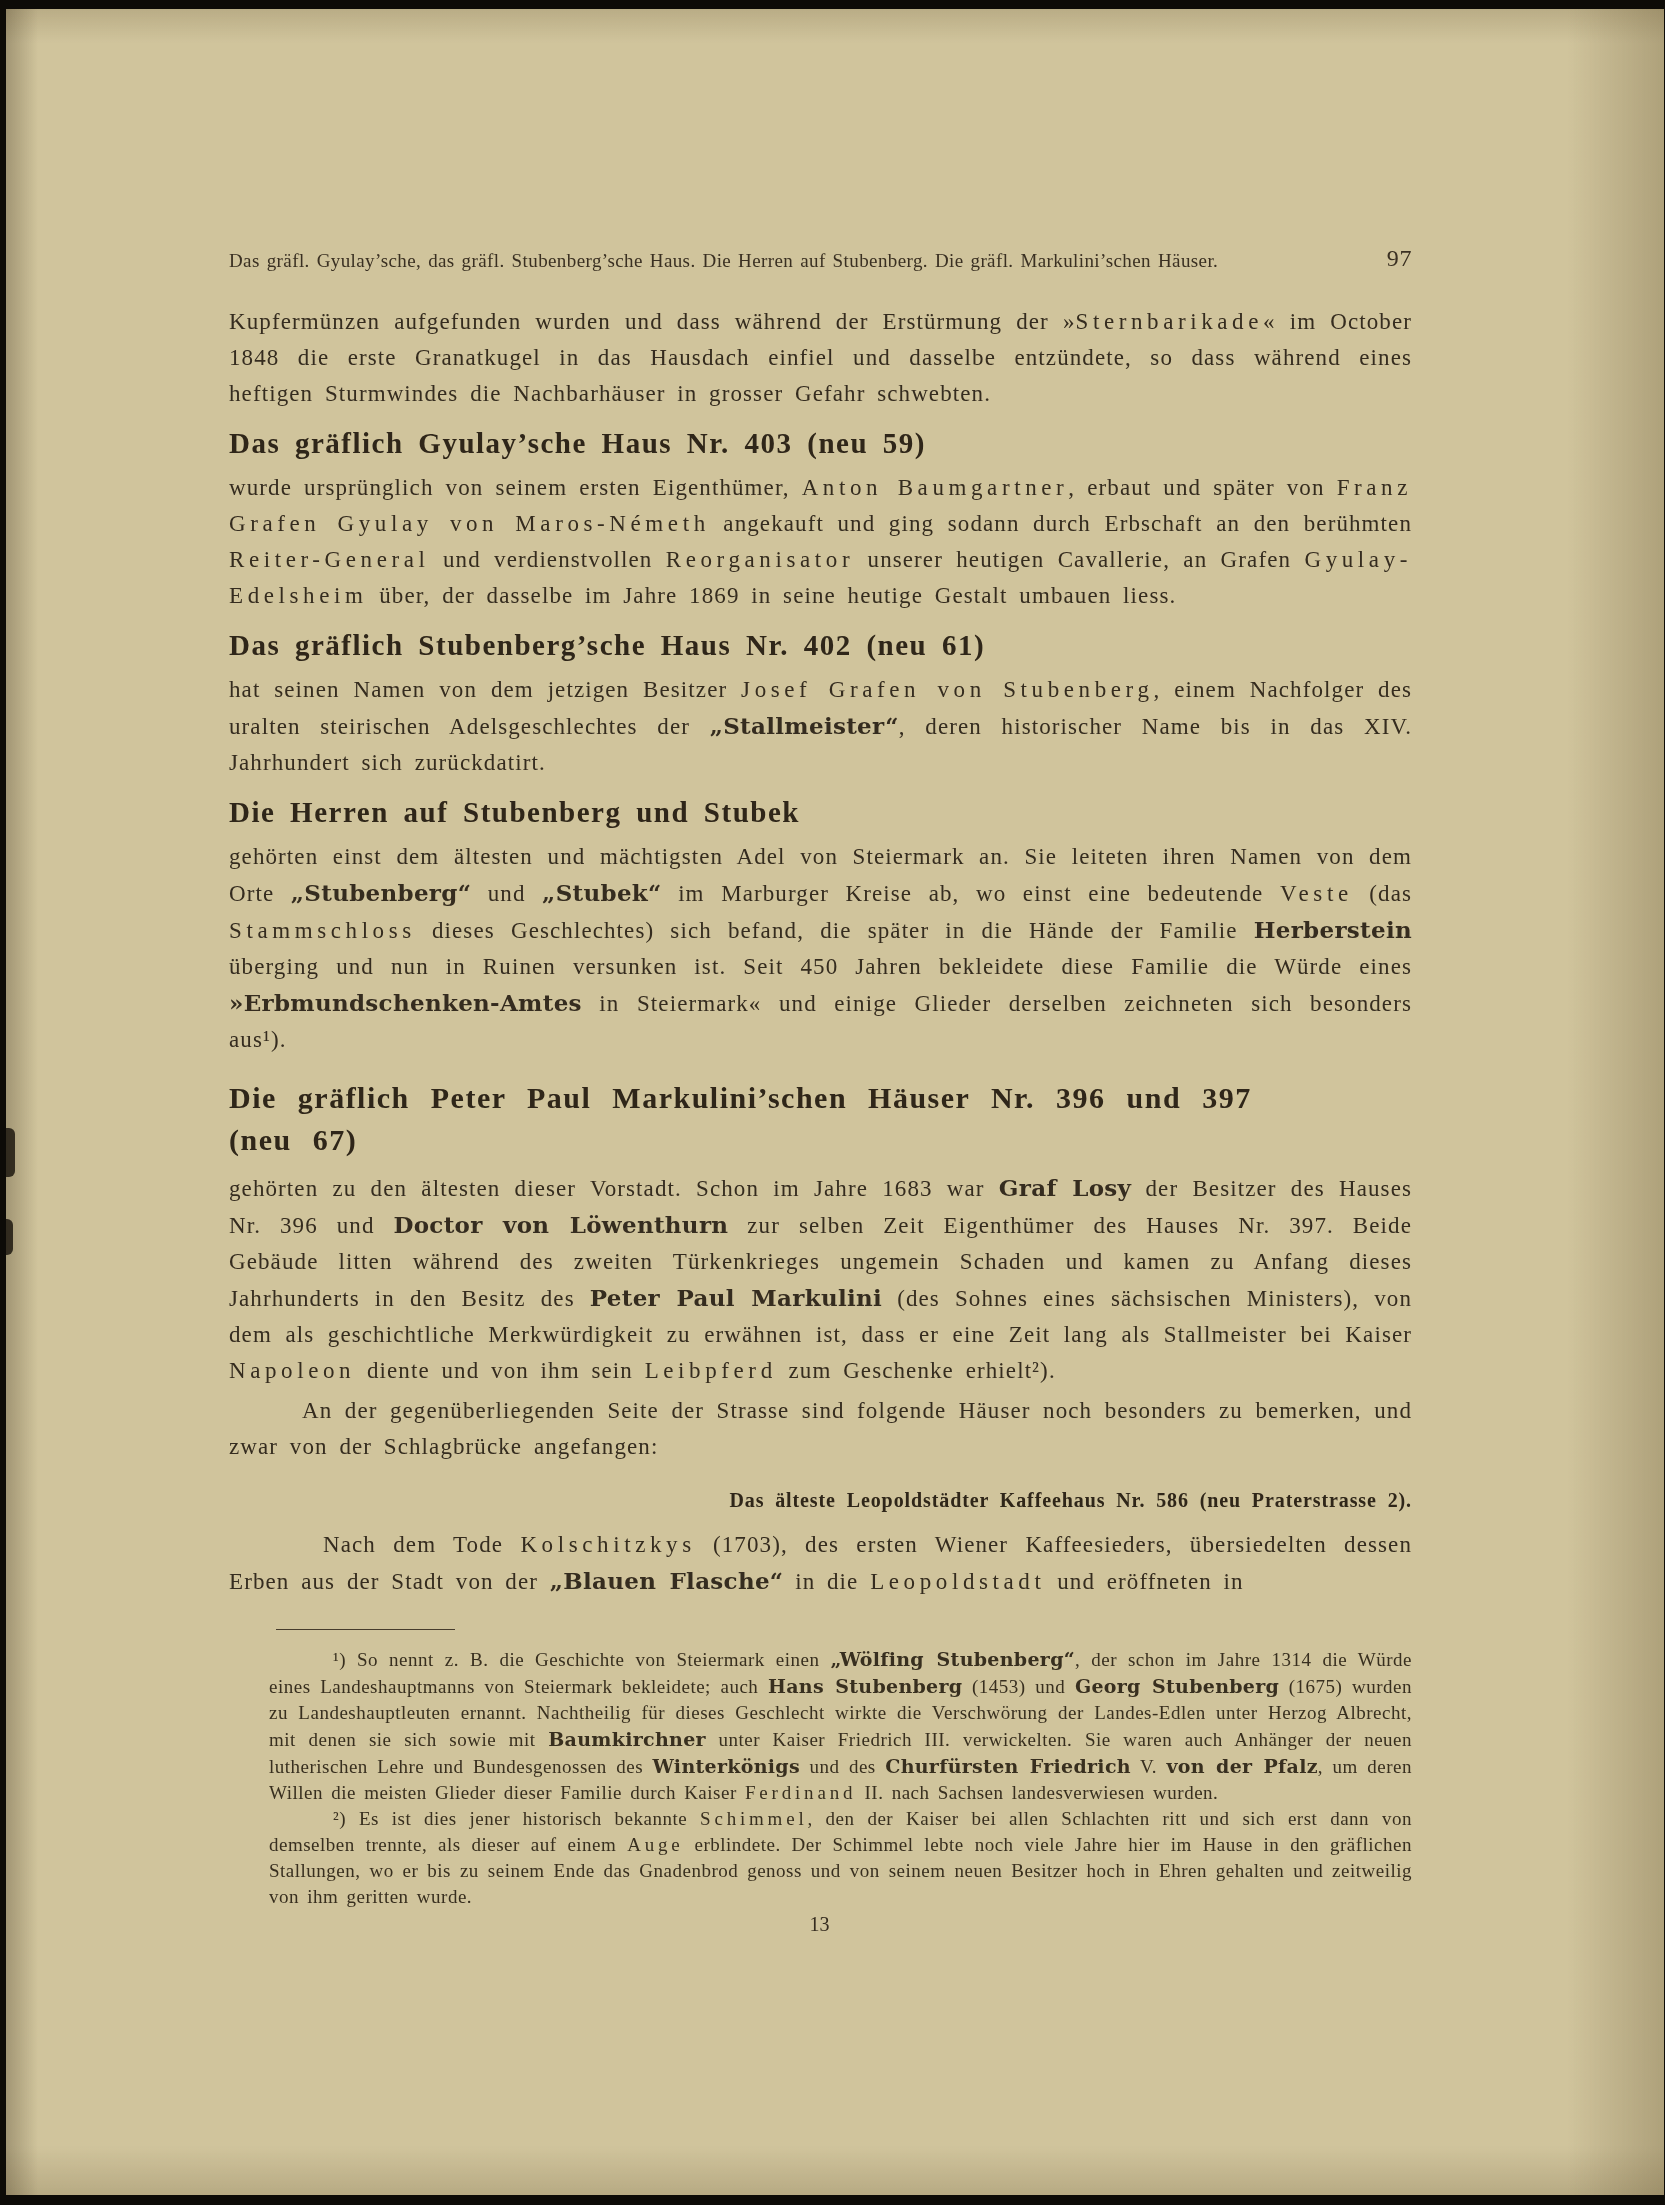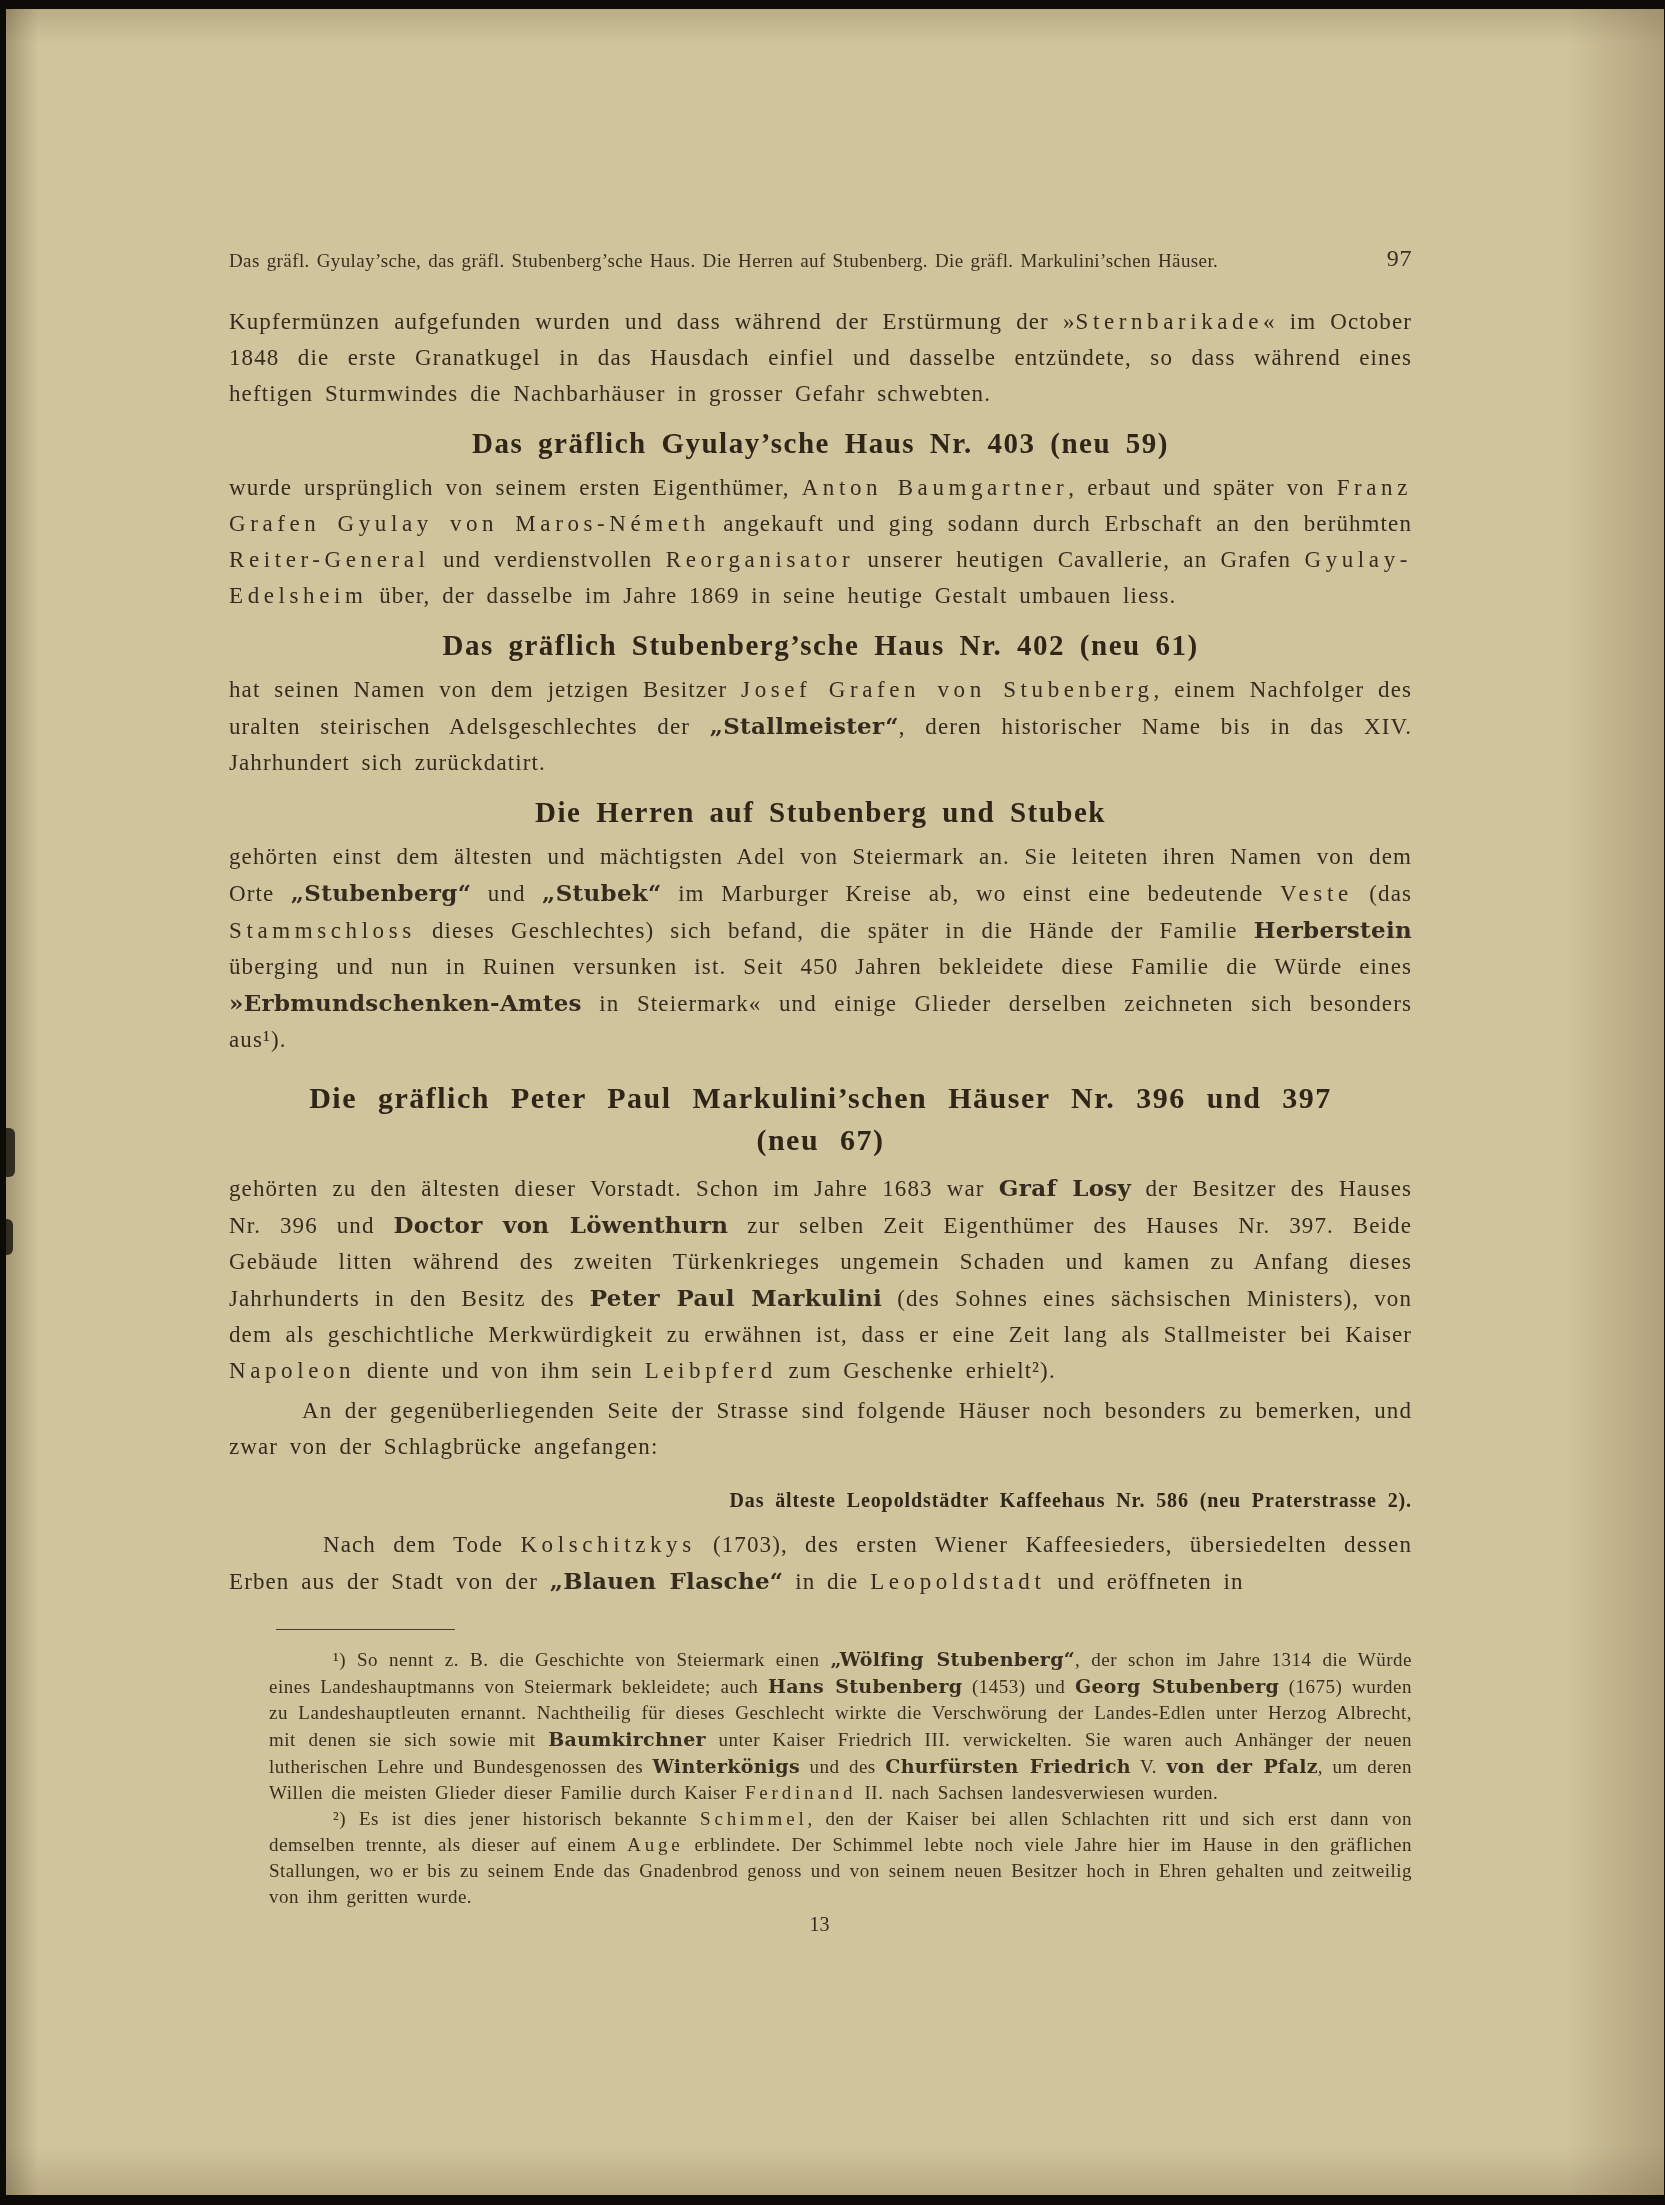--- a/index.html
+++ b/index.html
@@ -44,21 +44,21 @@
     text-align: justify;
     word-spacing: 4.9px; letter-spacing: 1.1px;
     margin: 0;
   }
   .par-gap { margin-top: 4px; }
   .indent-sm { text-indent: 73px; }
   .indent-md { text-indent: 94px; }
 
   .sec-heading {
     font-size: 29px; font-weight: bold; line-height: 35px;
-    text-align: center;
+    text-align: left;
     letter-spacing: 1.5px; word-spacing: 6px;
     color: #2f2619;
     margin: 14.6px 0 8.5px;
   }
   .sec-heading.big { font-size: 30px; line-height: 42px; word-spacing: 12px; margin: 19.4px 0 8.5px; }
   .sec-heading.left-align { text-align: right; font-size: 20px; letter-spacing: 0.9px; word-spacing: 4.9px; margin: 18px 0 9.7px; }
 
   .sperr { letter-spacing: 0.2em; }
   .fraktur { font-weight: bold; font-family: "DejaVu Serif", serif; letter-spacing: 0.3px; }
 

